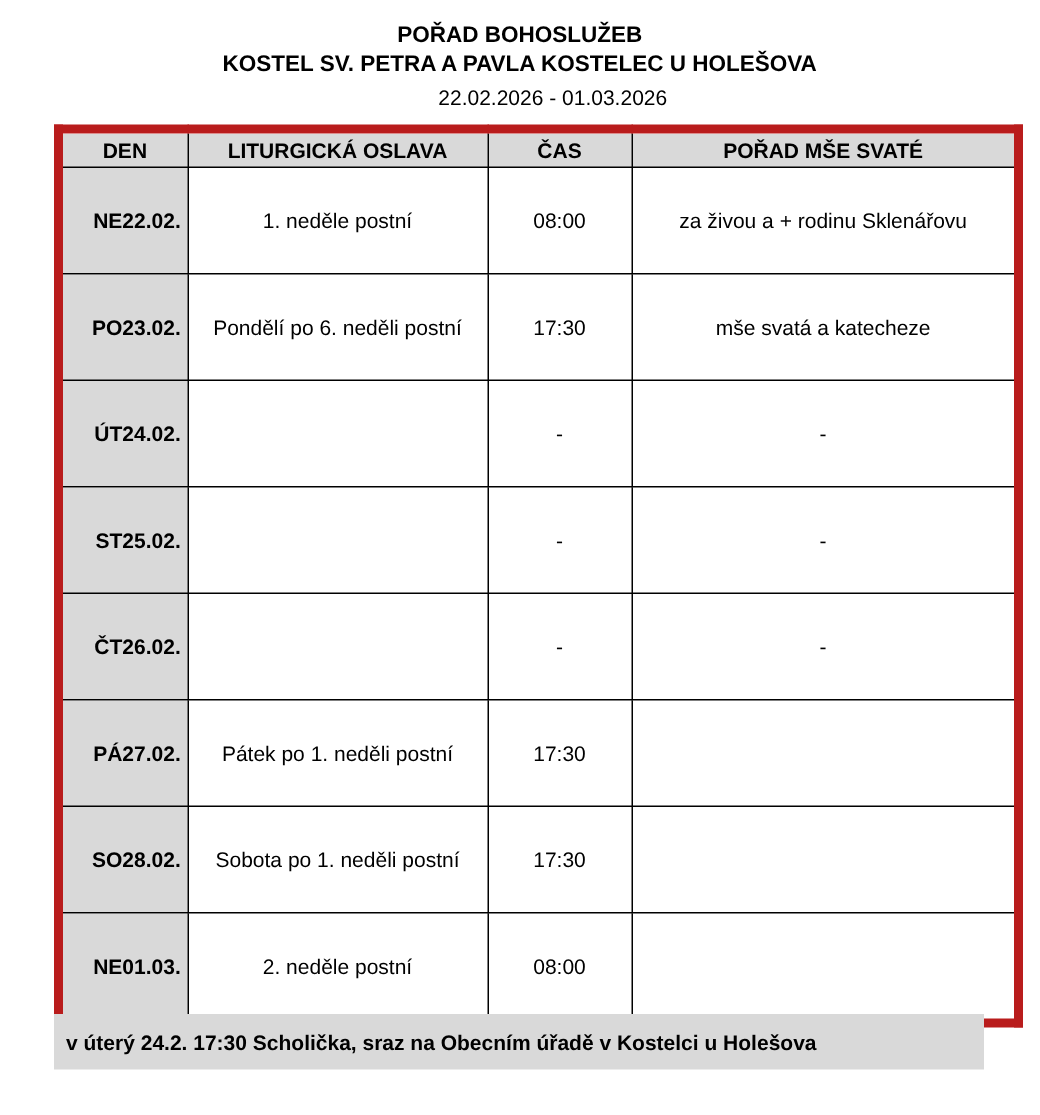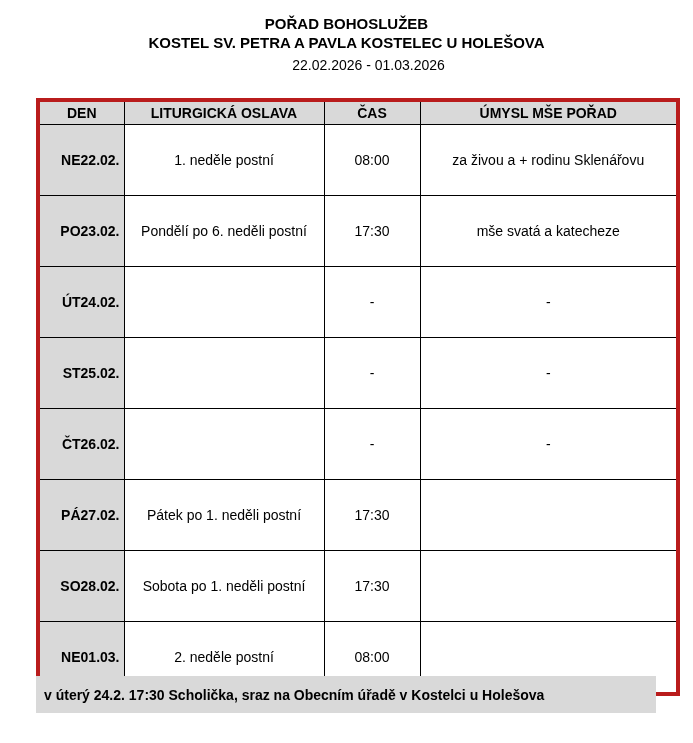--- a/index.html
+++ b/index.html
@@ -31,22 +31,22 @@
   .daterange {
     font-size: 14px;
     margin-top: 5px;
     line-height: 17px;
     margin-left: 44px;
   }
   table.schedule {
     border-collapse: collapse;
     table-layout: fixed;
     width: 640px;
-    margin: 24px 0 0 36px;
-    border: 4px solid #b91c1c;
+    margin: 9px 0 0 36px;
+    border: 6px solid #b91c1c;
   }
   col.c-den   { width: 86px; }
   col.c-oslava{ width: 200px; }
   col.c-cas   { width: 96px; }
   col.c-umysl { width: 258px; }
   .schedule th, .schedule td {
     border: 1px solid #000000;
     font-size: 14px;
     overflow: hidden;
   }
@@ -104,21 +104,21 @@
       <col class="c-den">
         <col class="c-oslava">
         <col class="c-cas">
         <col class="c-umysl">
     </colgroup>
     <thead>
       <tr>
         <th>DEN</th>
         <th>LITURGICKÁ OSLAVA</th>
         <th>ČAS</th>
-        <th>ÚMYSL MŠE POŘAD</th>
+        <th>POŘAD MŠE SVATÉ</th>
       </tr>
     </thead>
     <tbody>
       <tr>
         <td class="den"><span class="day">NE</span><span>22.02.</span></td>
         <td>1. neděle postní</td>
         <td>08:00</td>
         <td>za živou a + rodinu Sklenářovu</td>
       </tr>
       <tr>

